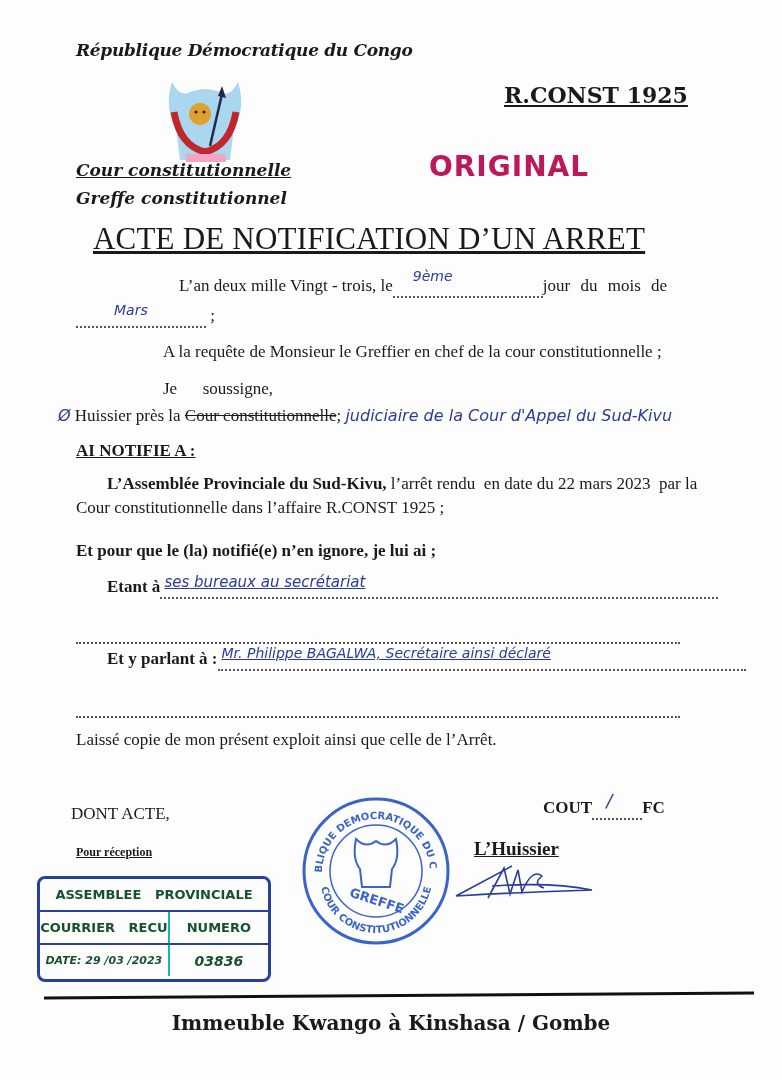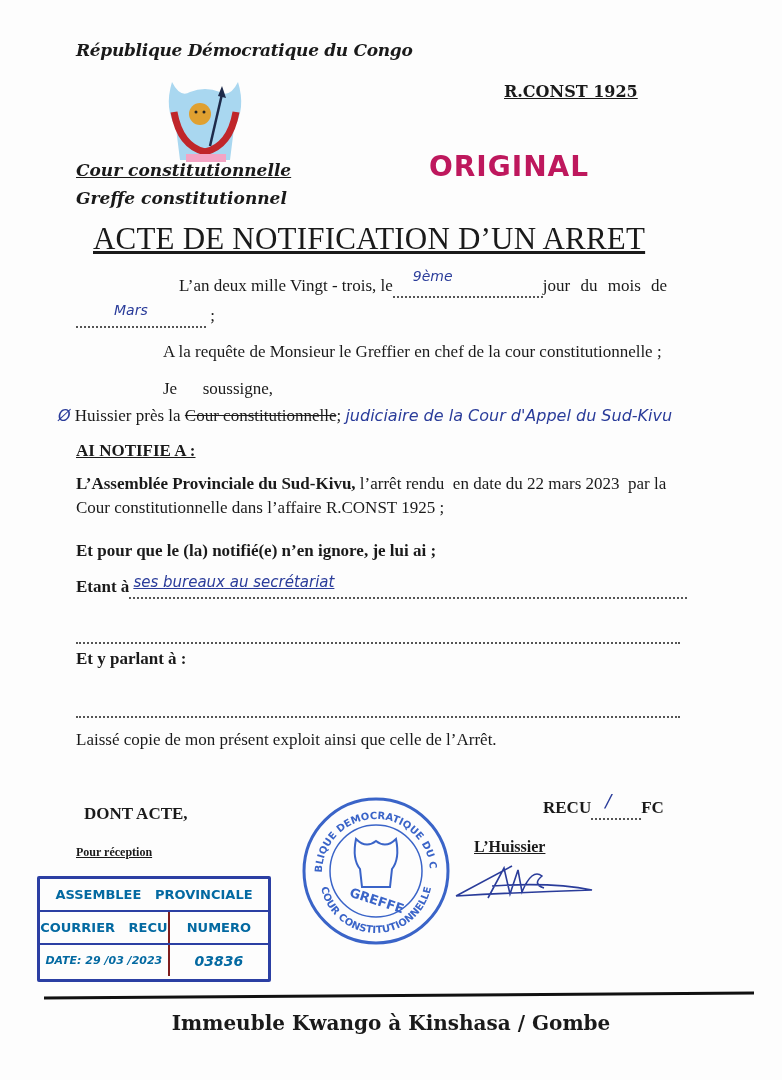--- a/index.html
+++ b/index.html
@@ -5,58 +5,58 @@
   html, body { margin:0; padding:0; }
   body {
     width:782px; height:1080px; position:relative; overflow:hidden;
     background:#fdfdfd; color:#1a1a1a;
     font-family:"Liberation Serif", serif;
   }
   .abs { position:absolute; }
   .script { font-family:"DejaVu Serif", serif; font-style:italic; font-weight:bold; }
   .hand { font-family:"DejaVu Sans", sans-serif; font-style:italic; color:#2a3c9a; }
   .dots { border-bottom:2px dotted #555; }
-  .bold { font-weight:bold; }
+  .bold { font-weight:bold;margin-left:31px; }
 
   #header-republic { left:76px; top:40px; font-size:17px; letter-spacing:-0.3px; }
   #coat-of-arms { left:160px; top:78px; width:90px; height:90px; }
   #court-name { left:76px; top:160px; font-size:17px; text-decoration:underline; }
   #registry-name { left:76px; top:188px; font-size:17px; }
-  #case-ref { left:504px; top:82px; font-size:16px; font-weight:bold; text-decoration:underline; font-family:"DejaVu Serif", serif; }
+  #case-ref { left:504px; top:82px; font-size:22px; font-weight:bold; text-decoration:underline; font-family:"DejaVu Serif", serif; }
   #stamp-original { left:429px; top:150px; font-size:28px; font-weight:bold; color:#be185d; font-family:"DejaVu Sans", sans-serif; letter-spacing:1px; }
 
   #doc-title { left:93px; top:221px; font-size:31px; text-decoration:underline; letter-spacing:0.2px; }
 
   .line { font-size:17px; white-space:nowrap; }
   #l-year { left:163px; top:276px;margin-left:16px; }
   #l-month { left:76px; top:306px; }
   #l-request { left:163px; top:342px; }
   #l-undersigned { left:163px; top:379px; }
   #l-bailiff { left:58px; top:406px; }
   #l-notified-head { left:76px; top:441px; font-weight:bold; text-decoration:underline; }
   #l-recipient { left:76px; top:474px; }
   #l-recipient2 { left:76px; top:498px; }
   #l-ignore { left:76px; top:541px; font-weight:bold; }
   #l-being { left:76px; top:577px; }
   #l-blank1 { left:76px; top:624px; width:604px; }
   #l-speaking { left:76px; top:649px; }
   #l-blank2 { left:76px; top:698px; width:604px; }
   #l-copy { left:76px; top:730px; }
 
-  #dont-acte { left:84px; top:804px; font-weight:bold; font-size:17px; }
+  #dont-acte { left:71px; top:804px; font-weight:normal; font-size:17px; }
   #pour-reception { left:76px; top:845px; font-weight:bold; font-size:12px; text-decoration:underline;font-family:Liberation Serif, serif; }
   #cout { left:543px; top:798px; font-weight:bold; font-size:17px; }
-  #huissier-label { left:474px; top:838px; font-weight:bold; font-size:16px; text-decoration:underline;text-align:right; }
+  #huissier-label { left:474px; top:838px; font-weight:bold; font-size:19px; text-decoration:underline;text-align:right; }
   #signature { left:452px; top:858px; width:150px; height:50px; }
 
-  #reception-stamp { left:37px; top:876px; width:228px; height:100px; border:3px solid #2b3fa3; border-radius:2px; color:#0369a1; font-family:"DejaVu Sans", sans-serif; font-weight:bold; }
+  #reception-stamp { left:37px; top:876px; width:228px; height:100px; border:3px solid #2b3fa3; border-radius:8px; color:#14532d; font-family:"DejaVu Sans", sans-serif; font-weight:bold; }
   #reception-stamp .row { display:flex; border-bottom:2px solid #2b3fa3; height:31px; align-items:center; }
   #reception-stamp .row:last-child { border-bottom:none; }
   #reception-stamp .cell { flex:1; text-align:center; font-size:13px; }
-  #reception-stamp .cell + .cell { border-left:2px solid #7f1d1d; height:100%; display:flex; align-items:center; justify-content:center; }
+  #reception-stamp .cell + .cell { border-left:2px solid #14b8a6; height:100%; display:flex; align-items:center; justify-content:center; }
 
   #greffe-seal { left:300px; top:795px; width:152px; height:150px; }
 
   #footer-rule { left:44px; top:994px; width:710px; height:3px; background:#111; transform:rotate(-0.4deg); }
   #footer-address { left:0; width:782px; top:1011px; text-align:center; font-weight:bold; font-size:20px; font-family:"DejaVu Serif", serif; }
 </style>
 </head>
 <body>
 
 <div class="abs script" id="header-republic">République Démocratique du Congo</div>
@@ -108,31 +108,31 @@
 <div class="abs line" id="l-recipient2">Cour constitutionnelle dans l’affaire R.CONST 1925 ;</div>
 
 <div class="abs line" id="l-ignore">Et pour que le (la) notifié(e) n’en ignore, je lui ai ;</div>
 
 <div class="abs line" id="l-being">
   <span class="bold">Etant à</span><span class="dots" style="display:inline-block;width:558px;position:relative;"><span class="hand" style="position:absolute;left:4px;top:-4px;font-size:15px;text-decoration:underline;">ses bureaux au secrétariat</span>&nbsp;</span>
 </div>
 <div class="abs dots" id="l-blank1">&nbsp;</div>
 
 <div class="abs line" id="l-speaking">
-  <span class="bold">Et y parlant à :</span>
+  <span class="bold">Et y parlant à :</span><span class="dots" style="display:inline-block;width:528px;position:relative;"><span class="hand" style="position:absolute;left:4px;top:-4px;font-size:14px;text-decoration:underline;">Mr. Philippe BAGALWA, Secrétaire ainsi déclaré</span>&nbsp;</span>
 </div>
 <div class="abs dots" id="l-blank2">&nbsp;</div>
 
 <div class="abs line" id="l-copy">Laissé copie de mon présent exploit ainsi que celle de l’Arrêt.</div>
 
 <div class="abs" id="dont-acte">DONT ACTE,</div>
 <div class="abs" id="pour-reception">Pour réception</div>
 
 <div class="abs" id="cout">
-  <span>RECU</span><span class="dots" style="display:inline-block;width:50px;position:relative;"><span class="hand" style="position:absolute;left:14px;top:-8px;font-size:18px;font-weight:normal;">/</span>&nbsp;</span><span>FC</span>
+  <span>COUT</span><span class="dots" style="display:inline-block;width:50px;position:relative;"><span class="hand" style="position:absolute;left:14px;top:-8px;font-size:18px;font-weight:normal;">/</span>&nbsp;</span><span>FC</span>
 </div>
 
 <div class="abs" id="huissier-label">L’Huissier</div>
 
 <svg class="abs" id="signature" viewBox="0 0 150 50">
   <path d="M4 38 L60 8 M4 38 Q70 34 140 32 Q100 24 40 28 M36 40 L52 10 L58 36 L66 12 L70 34 Q80 10 90 18 Q80 26 92 30" stroke="#2a3c9a" stroke-width="1.6" fill="none"></path>
 </svg>
 
 <div class="abs" id="reception-stamp">
   <div class="row">

